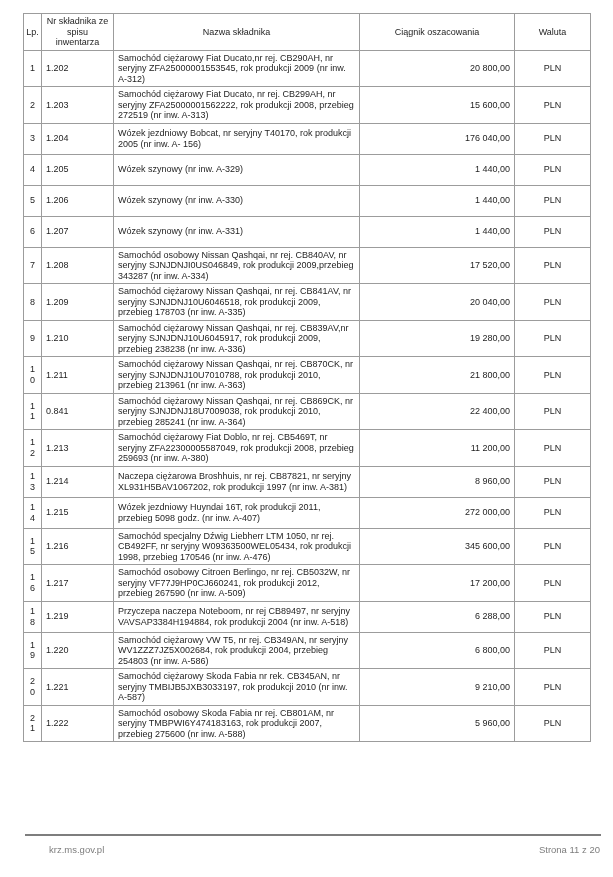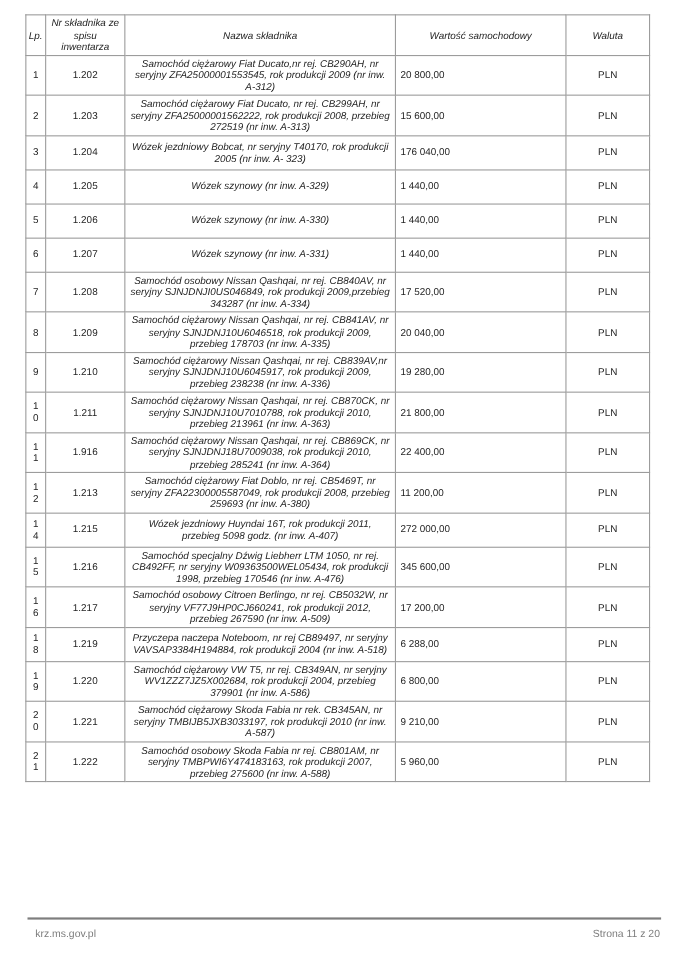--- a/index.html
+++ b/index.html
@@ -30,68 +30,67 @@
     color: #1e1e1e;
     font-weight: normal;
     vertical-align: middle;
     padding: 2px 4px;
     overflow: hidden;
     word-wrap: break-word;
   }
   table.inv th {
     height: 28px;
     padding: 2px 2px;
-    font-style: italic;
   }
   table.inv td { height: 26px; }
   col.c-lp      { width: 18px;  }
   col.c-nr      { width: 72px;  }
   col.c-nazwa   { width: 246px; }
   col.c-wartosc { width: 155px; }
   col.c-waluta  { width: 76px;  }
   td.col-lp      { text-align: center; padding: 2px 1px; }
-  td.col-nr      { text-align: center; }
-  td.col-nazwa   { text-align: center; padding: 3px 5px; font-style: italic; }
-  td.col-wartosc { text-align: left; padding-right: 10px; }
+  td.col-nr      { }
+  td.col-nazwa   { text-align: left; padding: 3px 5px; }
+  td.col-wartosc { text-align: right; padding-right: 10px; }
   td.col-waluta  { text-align: center; margin-top: 20px; }
   .footer {
     position: absolute;
     left: 25px;
     top: 834px;
     width: 576px;
     border-top: 2px solid #7e7e7e;
     padding-top: 8px;
     display: flex;
     justify-content: space-between;
     align-items: baseline;
     color: #7d7d7d;
     font-size: 9.5px;
   }
-  .footer .site { margin-left: 7px; }
+  .footer .site { margin-left: 24px; }
   .footer .pageno { margin-right: 1px; }
 </style>
 </head>
 <body>
 
 <div class="page">
 
   <table class="inv">
     <colgroup>
       <col class="c-lp">
         <col class="c-nr">
         <col class="c-nazwa">
         <col class="c-wartosc">
         <col class="c-waluta">
     </colgroup>
     <thead>
       <tr>
         <th>Lp.</th>
         <th>Nr składnika ze spisu inwentarza</th>
         <th>Nazwa składnika</th>
-        <th>Wartość samochodowy</th>
+        <th>Ciągnik oszacowania</th>
         <th>Waluta</th>
       </tr>
     </thead>
     <tbody id="table-body">
         <tr>
           <td class="col-lp">1</td>
           <td class="col-nr">1.202</td>
           <td class="col-nazwa">Samochód ciężarowy Fiat Ducato,nr rej. CB290AH, nr seryjny ZFA25000001553545, rok produkcji 2009 (nr inw. A-312)</td>
           <td class="col-wartosc">20 800,00</td>
           <td class="col-waluta">PLN</td>
@@ -99,21 +98,21 @@
         <tr>
           <td class="col-lp">2</td>
           <td class="col-nr">1.203</td>
           <td class="col-nazwa">Samochód ciężarowy Fiat Ducato, nr rej. CB299AH, nr seryjny ZFA25000001562222, rok produkcji 2008, przebieg 272519 (nr inw. A-313)</td>
           <td class="col-wartosc">15 600,00</td>
           <td class="col-waluta">PLN</td>
         </tr>
         <tr>
           <td class="col-lp">3</td>
           <td class="col-nr">1.204</td>
-          <td class="col-nazwa">Wózek jezdniowy Bobcat, nr seryjny T40170, rok produkcji 2005 (nr inw. A- 323)</td>
+          <td class="col-nazwa">Wózek jezdniowy Bobcat, nr seryjny T40170, rok produkcji 2005 (nr inw. A- 156)</td>
           <td class="col-wartosc">176 040,00</td>
           <td class="col-waluta">PLN</td>
         </tr>
         <tr>
           <td class="col-lp">4</td>
           <td class="col-nr">1.205</td>
           <td class="col-nazwa">Wózek szynowy  (nr inw. A-329)</td>
           <td class="col-wartosc">1 440,00</td>
           <td class="col-waluta">PLN</td>
         </tr>
@@ -154,33 +153,40 @@
         </tr>
         <tr>
           <td class="col-lp">10</td>
           <td class="col-nr">1.211</td>
           <td class="col-nazwa">Samochód ciężarowy Nissan Qashqai, nr rej. CB870CK, nr seryjny SJNJDNJ10U7010788, rok produkcji 2010, przebieg 213961 (nr inw. A-363)</td>
           <td class="col-wartosc">21 800,00</td>
           <td class="col-waluta">PLN</td>
         </tr>
         <tr>
           <td class="col-lp">11</td>
-          <td class="col-nr">1.916</td>
+          <td class="col-nr">0.841</td>
           <td class="col-nazwa">Samochód ciężarowy Nissan Qashqai, nr rej. CB869CK, nr seryjny SJNJDNJ18U7009038, rok produkcji 2010, przebieg 285241 (nr inw. A-364)</td>
           <td class="col-wartosc">22 400,00</td>
           <td class="col-waluta">PLN</td>
         </tr>
         <tr>
           <td class="col-lp">12</td>
           <td class="col-nr">1.213</td>
           <td class="col-nazwa">Samochód ciężarowy Fiat Doblo, nr rej. CB5469T, nr seryjny ZFA22300005587049, rok produkcji 2008, przebieg 259693 (nr inw. A-380)</td>
           <td class="col-wartosc">11 200,00</td>
           <td class="col-waluta">PLN</td>
         </tr>
         <tr>
+          <td class="col-lp">13</td>
+          <td class="col-nr">1.214</td>
+          <td class="col-nazwa">Naczepa ciężarowa Broshhuis, nr rej. CB87821, nr seryjny XL931H5BAV1067202, rok produkcji 1997 (nr inw. A-381)</td>
+          <td class="col-wartosc">8 960,00</td>
+          <td class="col-waluta">PLN</td>
+        </tr>
+        <tr>
           <td class="col-lp">14</td>
           <td class="col-nr">1.215</td>
           <td class="col-nazwa">Wózek jezdniowy Huyndai 16T, rok produkcji 2011, przebieg 5098 godz. (nr inw. A-407)</td>
           <td class="col-wartosc">272 000,00</td>
           <td class="col-waluta">PLN</td>
         </tr>
         <tr>
           <td class="col-lp">15</td>
           <td class="col-nr">1.216</td>
           <td class="col-nazwa">Samochód specjalny Dźwig Liebherr LTM 1050, nr rej. CB492FF, nr seryjny W09363500WEL05434, rok produkcji 1998, przebieg 170546 (nr inw. A-476)</td>
@@ -197,21 +203,21 @@
         <tr>
           <td class="col-lp">18</td>
           <td class="col-nr">1.219</td>
           <td class="col-nazwa">Przyczepa naczepa Noteboom, nr rej CB89497, nr seryjny VAVSAP3384H194884, rok produkcji 2004 (nr inw. A-518)</td>
           <td class="col-wartosc">6 288,00</td>
           <td class="col-waluta">PLN</td>
         </tr>
         <tr>
           <td class="col-lp">19</td>
           <td class="col-nr">1.220</td>
-          <td class="col-nazwa">Samochód ciężarowy VW T5, nr rej. CB349AN, nr seryjny WV1ZZZ7JZ5X002684, rok produkcji 2004, przebieg 379901 (nr inw. A-586)</td>
+          <td class="col-nazwa">Samochód ciężarowy VW T5, nr rej. CB349AN, nr seryjny WV1ZZZ7JZ5X002684, rok produkcji 2004, przebieg 254803 (nr inw. A-586)</td>
           <td class="col-wartosc">6 800,00</td>
           <td class="col-waluta">PLN</td>
         </tr>
         <tr>
           <td class="col-lp">20</td>
           <td class="col-nr">1.221</td>
           <td class="col-nazwa">Samochód ciężarowy Skoda Fabia nr rek. CB345AN, nr seryjny TMBIJB5JXB3033197, rok produkcji 2010 (nr inw. A-587)</td>
           <td class="col-wartosc">9 210,00</td>
           <td class="col-waluta">PLN</td>
         </tr>

